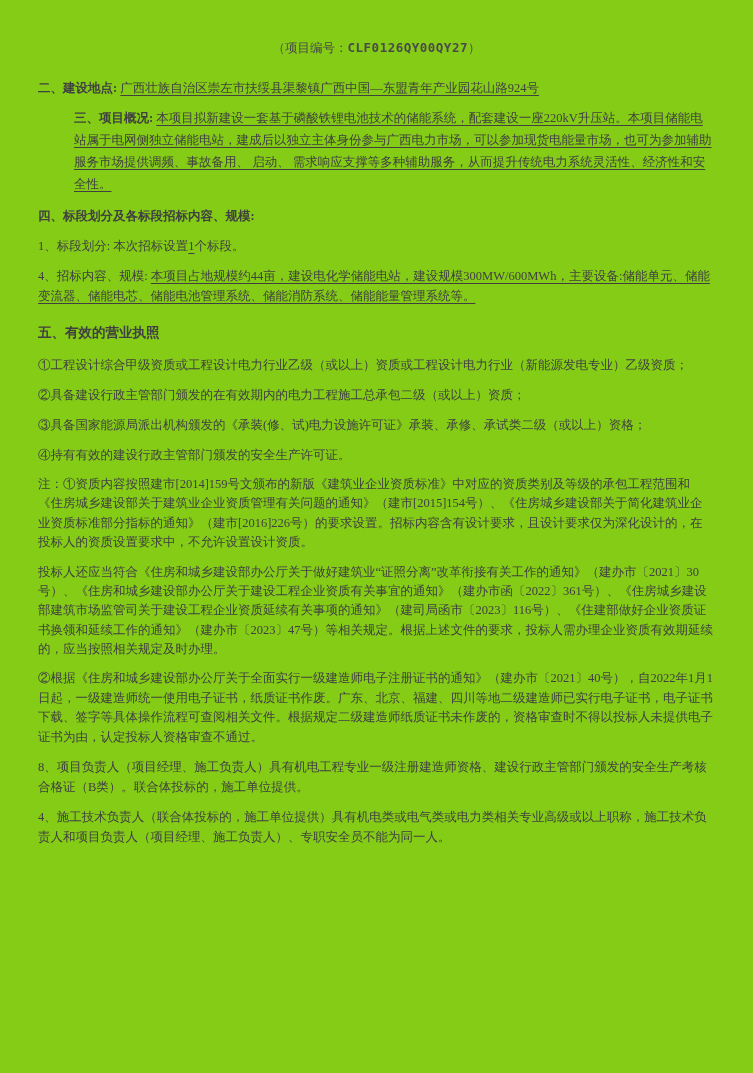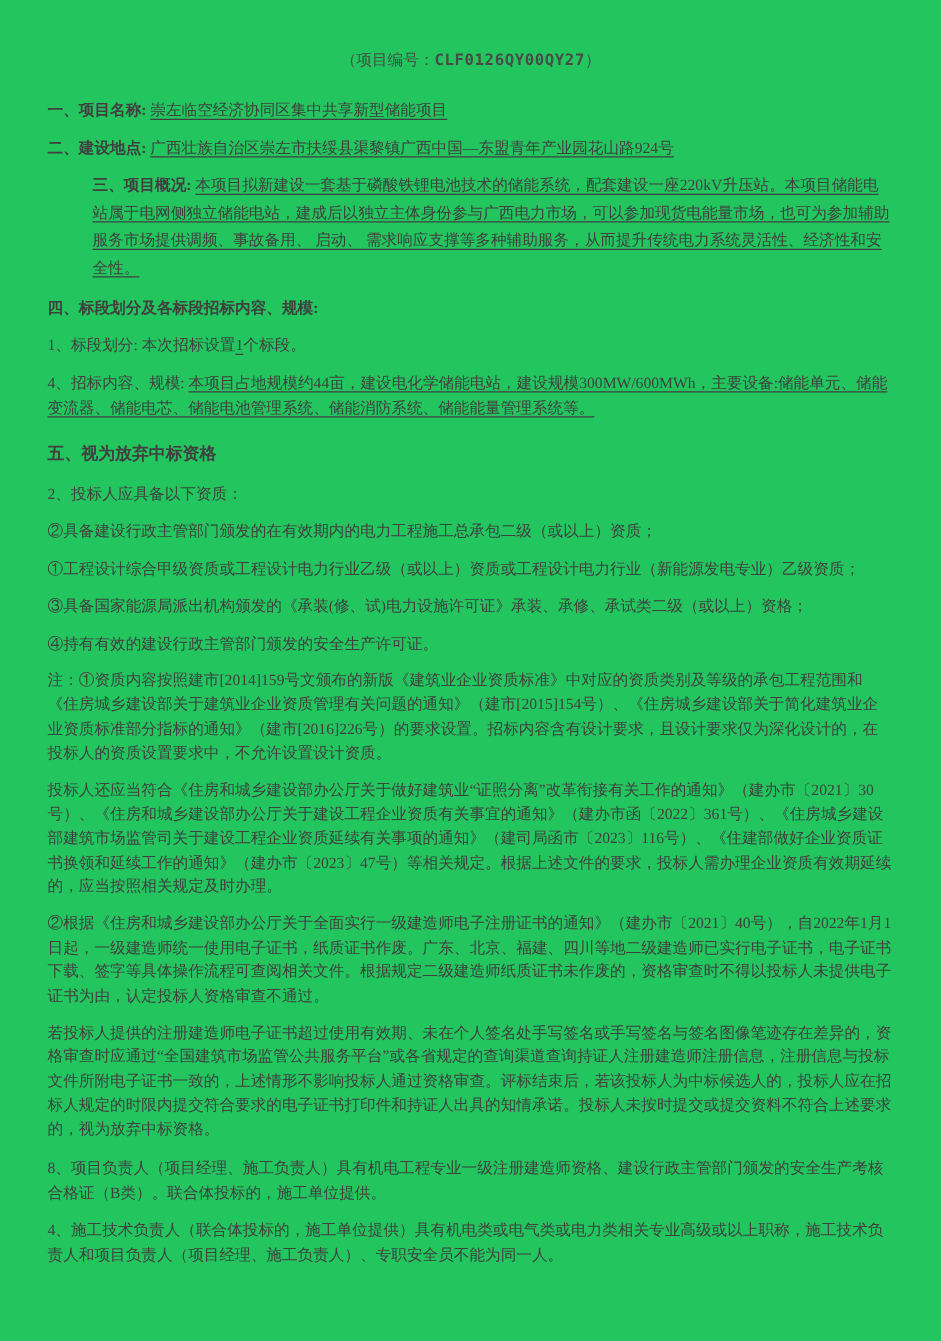--- a/index.html
+++ b/index.html
@@ -1,17 +1,17 @@
 <!DOCTYPE html>
 <html><head>
 <meta charset="utf-8">
 <style>
   html,body{margin:0;padding:0;background:#e8e8e8;}
   .page{
-    width:753px;height:1073px;margin:0 auto;background:#22c55e;
+    width:753px;height:1073px;margin:0 auto;background:#84cc16;
     box-sizing:border-box;padding:38px 38px 0 38px;overflow:hidden;
     font-family:"Liberation Serif","DejaVu Serif",serif;
     color:#404040;font-size:12.5px;line-height:1.6;
   }
   .doc-header{
     text-align:center;margin:0 0 20px 0;font-size:12.5px;color:#4a4a4a;
   }
   .doc-header .code{
     font-family:"DejaVu Sans Mono","Liberation Mono",monospace;
     font-weight:bold;letter-spacing:0.5px;
@@ -25,32 +25,29 @@
   .tight{line-height:1.55;}
 </style>
 </head>
 <body>
 
 <div class="page">
   <div class="doc-header">
     <span>（项目编号：</span><span class="code">CLF0126QY00QY27</span><span>）</span>
   </div>
   <div id="doc-body">
-      <p class="para"><span class="b">一、项目名称: </span><span class="u">崇左临空经济协同区集中共享新型储能项目</span></p>
       <p class="para"><span class="b">二、建设地点: </span><span class="u">广西壮族自治区崇左市扶绥县渠黎镇广西中国—东盟青年产业园花山路924号</span></p>
       <p class="para loose"><span class="b">三、项目概况: </span><span class="u">本项目拟新建设一套基于磷酸铁锂电池技术的储能系统，配套建设一座220kV升压站。本项目储能电站属于电网侧独立储能电站，建成后以独立主体身份参与广西电力市场，可以参加现货电能量市场，也可为参加辅助服务市场提供调频、事故备用、 启动、 需求响应支撑等多种辅助服务，从而提升传统电力系统灵活性、经济性和安 全性。</span></p>
       <p class="para"><span class="b">四、标段划分及各标段招标内容、规模:</span></p>
       <p class="para"><span>1、标段划分: 本次招标设置</span><span class="u">1</span><span>个标段。</span></p>
       <p class="para"><span>4、招标内容、规模: </span><span class="u">本项目占地规模约44亩，建设电化学储能电站，建设规模300MW/600MWh，主要设备:储能单元、储能变流器、储能电芯、储能电池管理系统、储能消防系统、储能能量管理系统等。</span></p>
-      <p class="para section-title"><span class="b">五、视为放弃中标资格</span></p>
-      <p class="para"><span>2、投标人应具备以下资质：</span></p>
+      <p class="para section-title"><span class="b">五、有效的营业执照</span></p>
+      <p class="para"><span>①工程设计综合甲级资质或工程设计电力行业乙级（或以上）资质或工程设计电力行业（新能源发电专业）乙级资质；</span></p>
       <p class="para"><span>②具备建设行政主管部门颁发的在有效期内的电力工程施工总承包二级（或以上）资质；</span></p>
-      <p class="para"><span>①工程设计综合甲级资质或工程设计电力行业乙级（或以上）资质或工程设计电力行业（新能源发电专业）乙级资质；</span></p>
       <p class="para"><span>③具备国家能源局派出机构颁发的《承装(修、试)电力设施许可证》承装、承修、承试类二级（或以上）资格；</span></p>
       <p class="para"><span>④持有有效的建设行政主管部门颁发的安全生产许可证。</span></p>
       <p class="para tight"><span>注：①资质内容按照建市[2014]159号文颁布的新版《建筑业企业资质标准》中对应的资质类别及等级的承包工程范围和《住房城乡建设部关于建筑业企业资质管理有关问题的通知》（建市[2015]154号）、《住房城乡建设部关于简化建筑业企业资质标准部分指标的通知》（建市[2016]226号）的要求设置。招标内容含有设计要求，且设计要求仅为深化设计的，在投标人的资质设置要求中，不允许设置设计资质。</span></p>
       <p class="para tight"><span>投标人还应当符合《住房和城乡建设部办公厅关于做好建筑业“证照分离”改革衔接有关工作的通知》（建办市〔2021〕30号）、《住房和城乡建设部办公厅关于建设工程企业资质有关事宜的通知》（建办市函〔2022〕361号）、《住房城乡建设部建筑市场监管司关于建设工程企业资质延续有关事项的通知》（建司局函市〔2023〕116号）、《住建部做好企业资质证书换领和延续工作的通知》（建办市〔2023〕47号）等相关规定。根据上述文件的要求，投标人需办理企业资质有效期延续的，应当按照相关规定及时办理。</span></p>
       <p class="para tight"><span>②根据《住房和城乡建设部办公厅关于全面实行一级建造师电子注册证书的通知》（建办市〔2021〕40号），自2022年1月1日起，一级建造师统一使用电子证书，纸质证书作废。广东、北京、福建、四川等地二级建造师已实行电子证书，电子证书下载、签字等具体操作流程可查阅相关文件。根据规定二级建造师纸质证书未作废的，资格审查时不得以投标人未提供电子证书为由，认定投标人资格审查不通过。</span></p>
-      <p class="para tight"><span>若投标人提供的注册建造师电子证书超过使用有效期、未在个人签名处手写签名或手写签名与签名图像笔迹存在差异的，资格审查时应通过“全国建筑市场监管公共服务平台”或各省规定的查询渠道查询持证人注册建造师注册信息，注册信息与投标文件所附电子证书一致的，上述情形不影响投标人通过资格审查。评标结束后，若该投标人为中标候选人的，投标人应在招标人规定的时限内提交符合要求的电子证书打印件和持证人出具的知情承诺。投标人未按时提交或提交资料不符合上述要求的，视为放弃中标资格。</span></p>
       <p class="para"><span>8、项目负责人（项目经理、施工负责人）具有机电工程专业一级注册建造师资格、建设行政主管部门颁发的安全生产考核合格证（B类）。联合体投标的，施工单位提供。</span></p>
       <p class="para"><span>4、施工技术负责人（联合体投标的，施工单位提供）具有机电类或电气类或电力类相关专业高级或以上职称，施工技术负责人和项目负责人（项目经理、施工负责人）、专职安全员不能为同一人。</span></p>
     </div>
 </div>
 
 </body></html>

